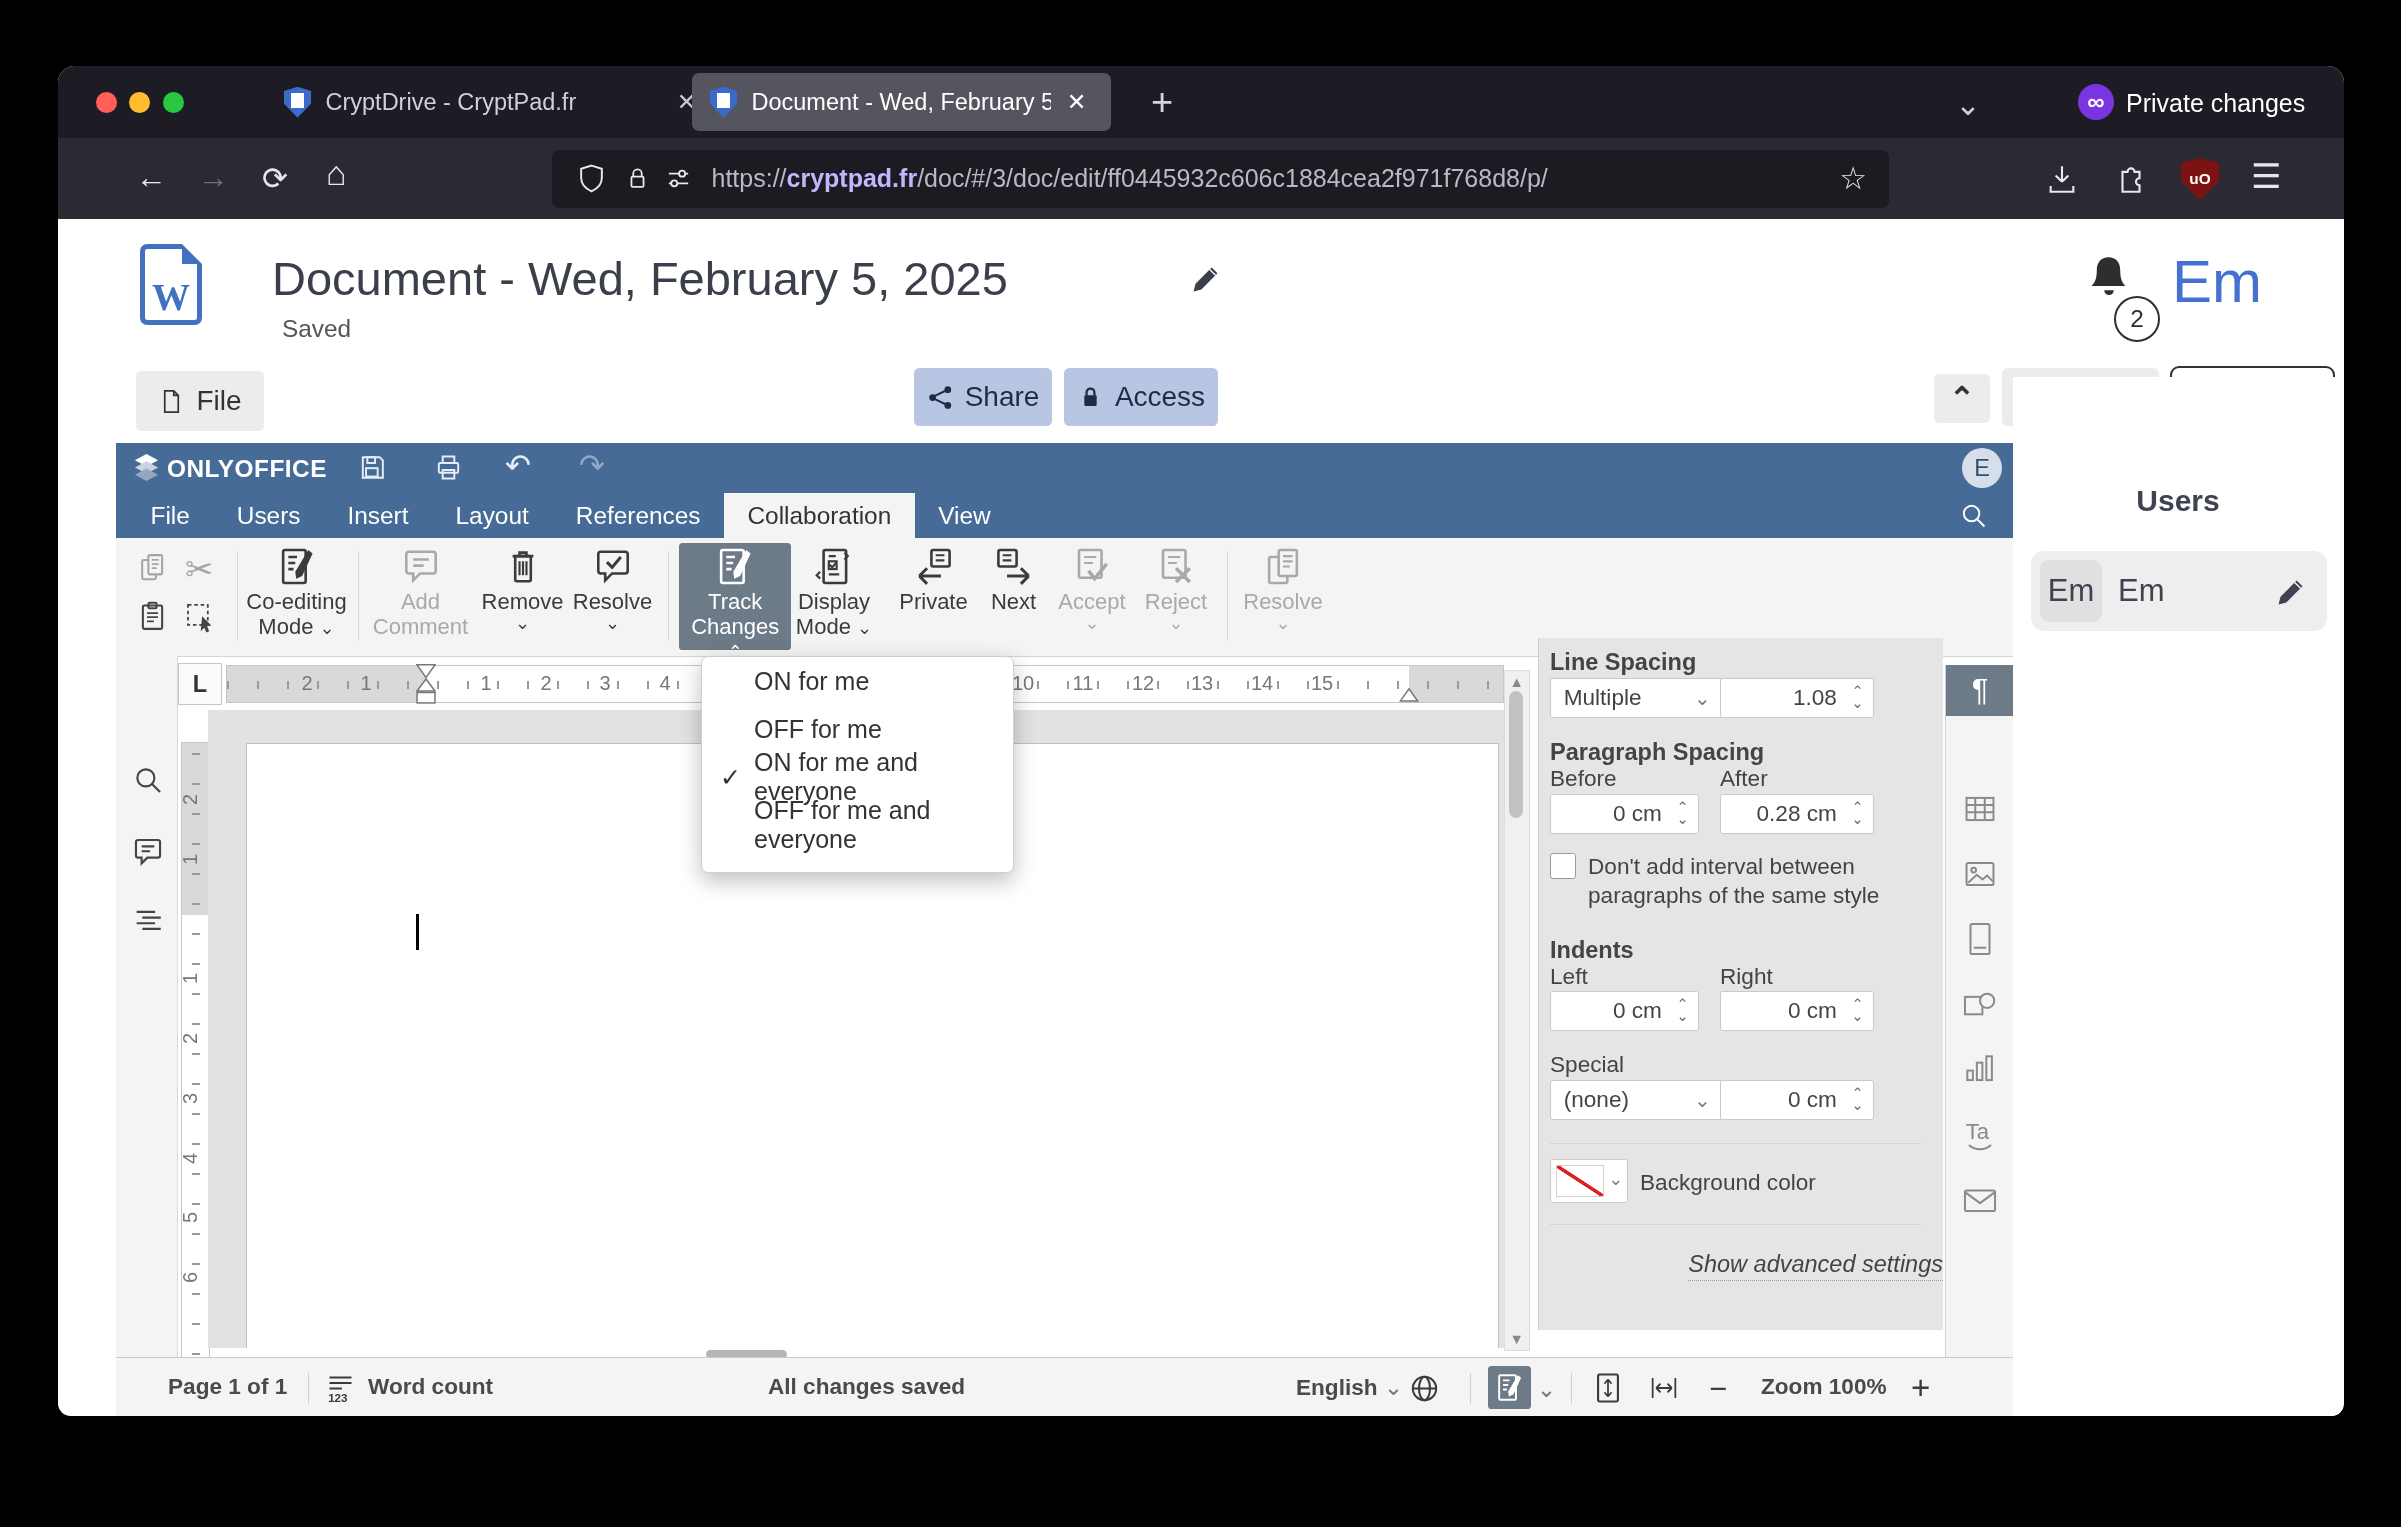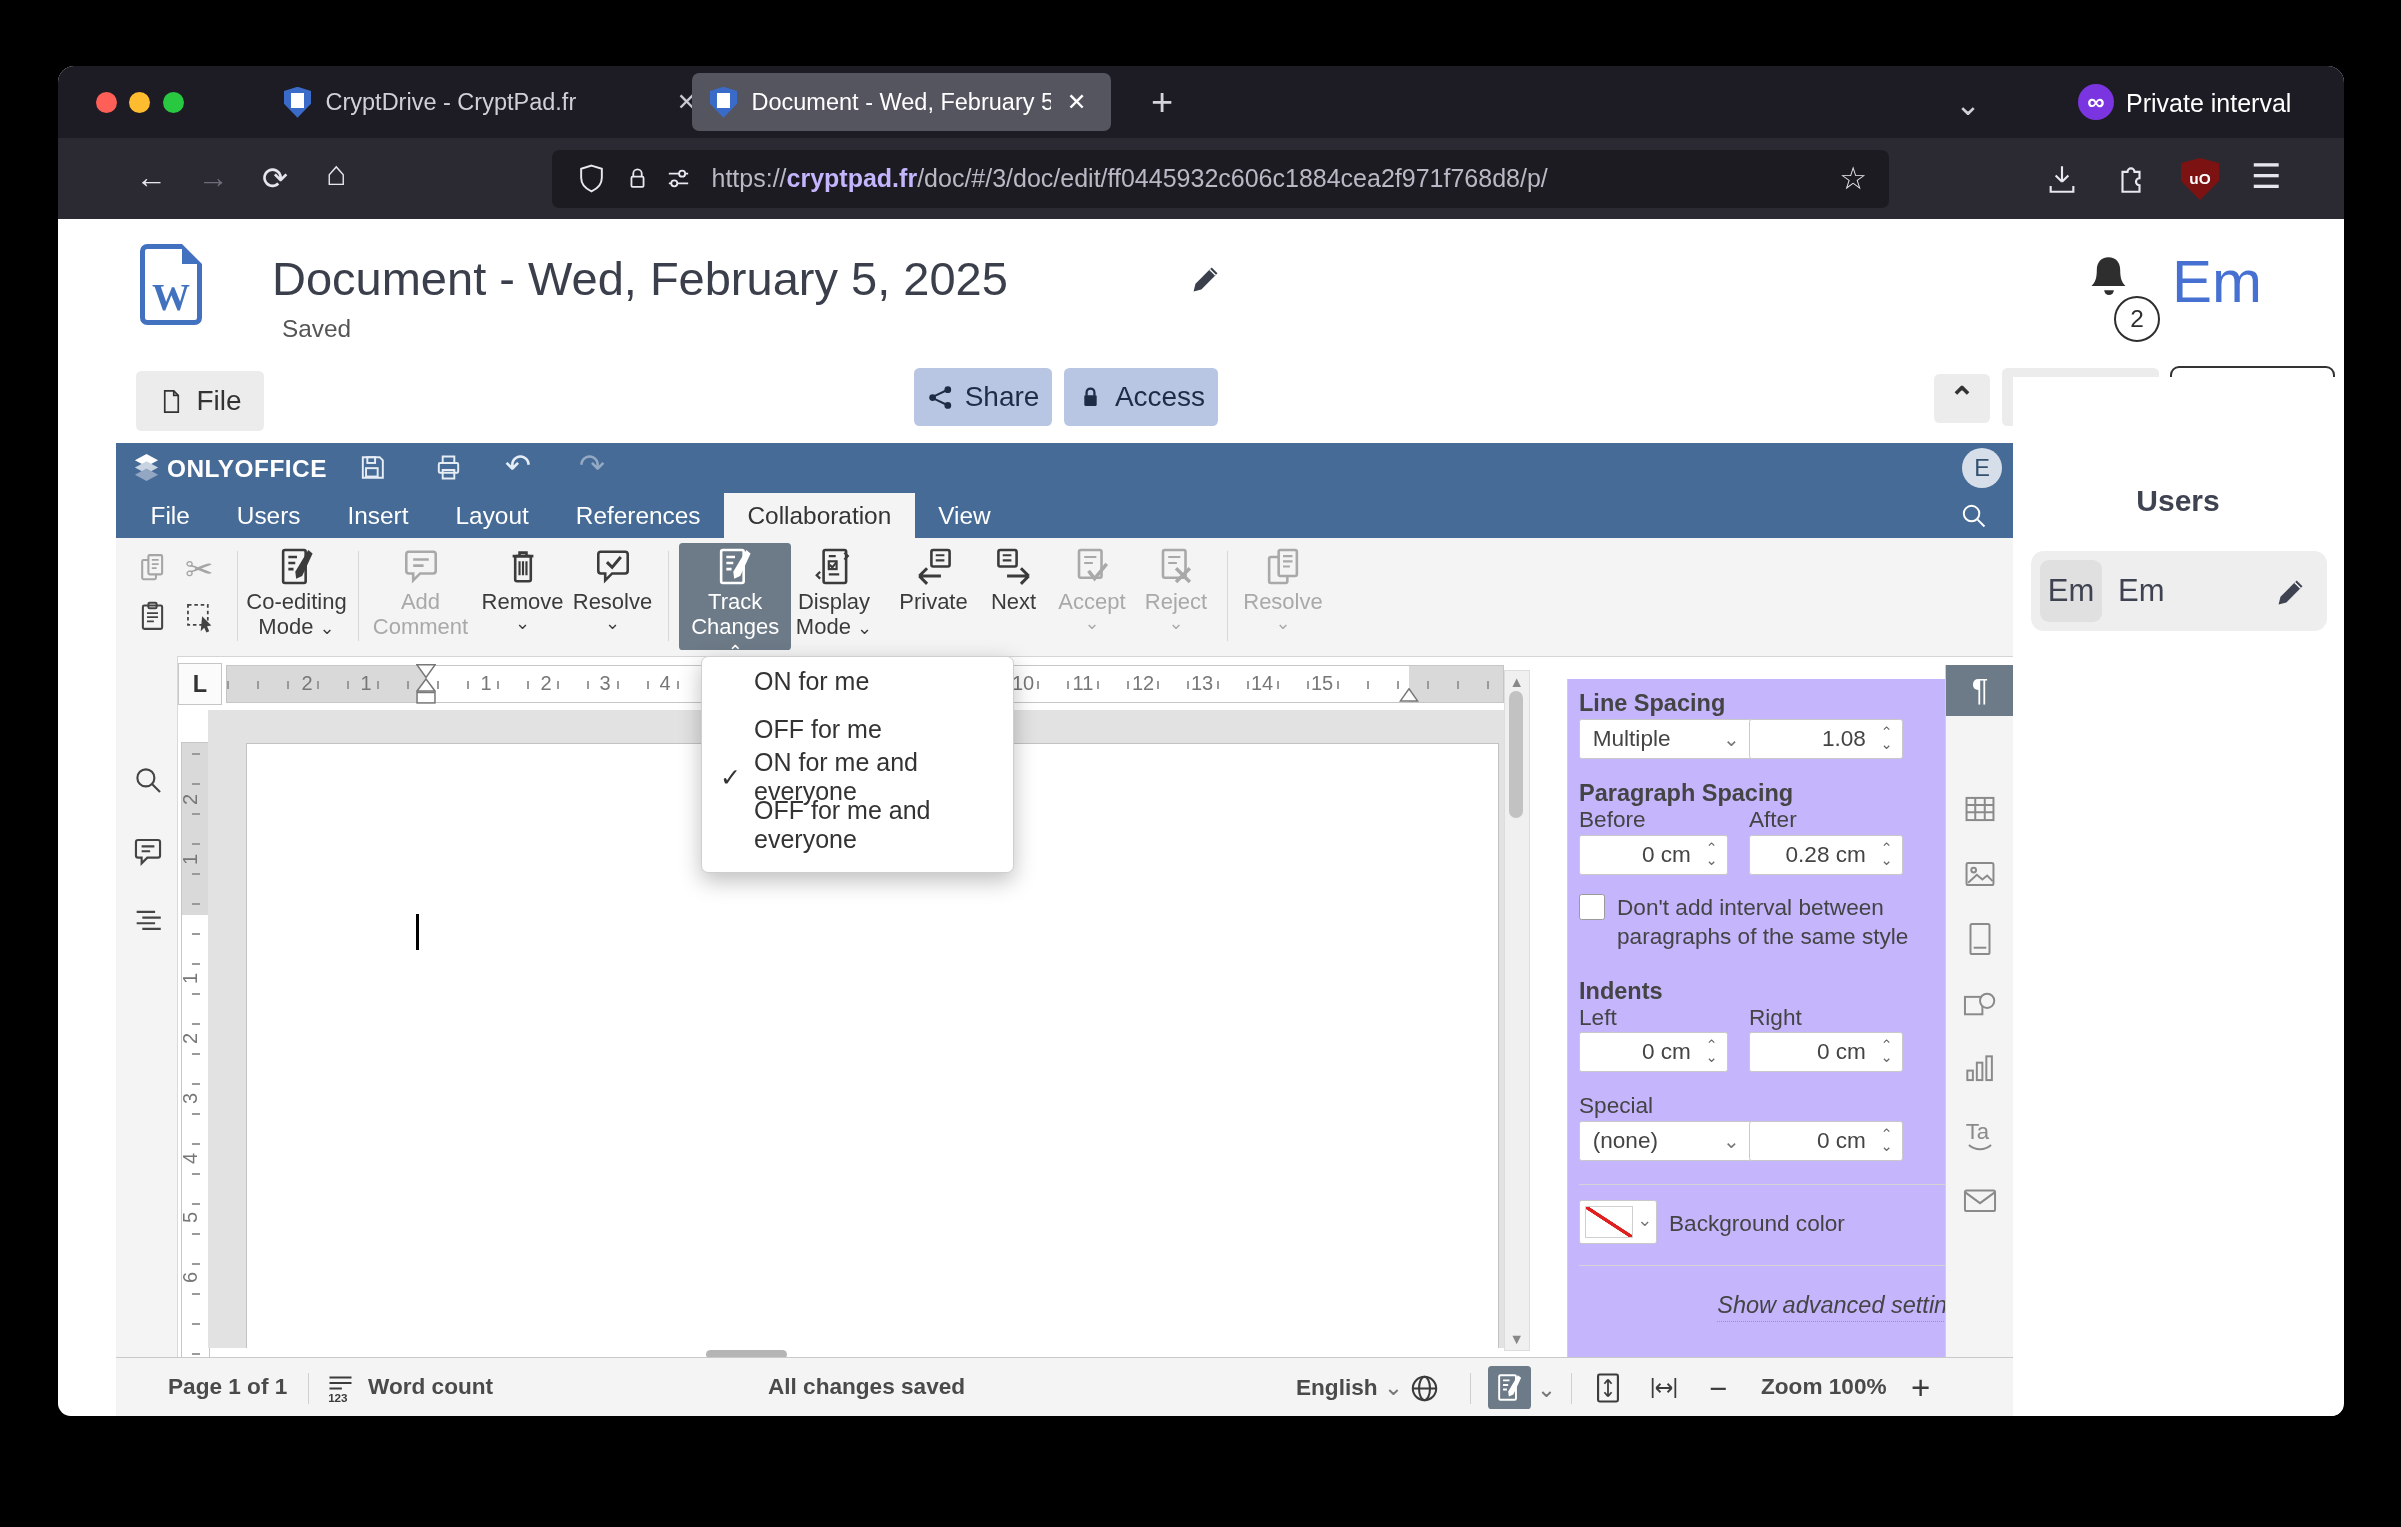--- a/index.html
+++ b/index.html
@@ -100,22 +100,22 @@
   .vnum{position:absolute;left:2.7px;transform:rotate(-90deg);font-size:20px;color:#777;}
   
   .docarea{position:absolute;left:150px;top:644px;width:1296px;height:638px;background:#e2e2e2;overflow:hidden;}
   .page{position:absolute;left:38px;top:33px;width:1251px;height:688px;background:#fff;border:0.9px solid #c2c2c2;}
   .cursor{position:absolute;left:208px;top:204px;width:2.7px;height:36px;background:#000;}
   .vscroll{position:absolute;left:1446px;top:604px;width:23.5px;height:679px;background:#f0f0f0;border:0.9px solid #ddd;}
   .vthumb{position:absolute;left:3.6px;top:20px;width:14.5px;height:127px;background:#c2c2c2;border-radius:7.2px;}
   .sarrow{position:absolute;left:0;width:100%;text-align:center;font-size:14.5px;color:#888;}
   .hthumb{position:absolute;left:648px;top:1284px;width:81px;height:9px;background:#b5b5b5;border-radius:4.5px;}
   
-  .rpanel{position:absolute;left:1480px;top:613px;width:404px;height:692px;background:#c4b5fd;border-left:0.9px solid #d0d0d0;
-          color:#444;font-size:22.6px;margin-left:29px;}
+  .rpanel{position:absolute;left:1480px;top:572px;width:404px;height:692px;background:#e5e5e5;border-left:0.9px solid #d0d0d0;
+          color:#444;font-size:22.6px;}
   .ptitle{position:absolute;font-weight:bold;font-size:23.5px;color:#444;}
   .sel{position:absolute;width:147px;height:38px;background:#fff;border:0.9px solid #c9c9c9;border-radius:2.7px;
        display:flex;align-items:center;padding:0 12.7px;justify-content:space-between;font-size:22.6px;}
   .sel .caret{font-size:20px;color:#777;}
   .spin{position:absolute;width:152px;height:38px;background:#fff;border:0.9px solid #c9c9c9;border-radius:2.7px;
         display:flex;align-items:center;justify-content:flex-end;font-size:22.6px;}
   .spin .val{margin-right:9px;}
   .spin .arr{width:23.5px;display:flex;flex-direction:column;align-items:center;color:#666;font-size:14.5px;line-height:11.8px;margin-right:3.6px;}
   .cbx{position:absolute;width:23.5px;height:23.5px;background:#fff;border:0.9px solid #9a9a9a;border-radius:2.7px;}
   .phr{position:absolute;left:11px;width:371px;height:0.9px;background:#d4d4d4;}
@@ -372,21 +372,21 @@
             <i></i>
           </span>
         <span class="ttl" style="width:299px">Document - Wed, February 5, 2</span>
         <span class="x">✕</span>
       </div>
 
       <div class="newtab" style="left:1093px">+</div>
 
       <div class="abs chev" style="left:1897px;top:20px">⌄</div>
       <div class="pbadge" style="left:2020px;top:18px">∞</div>
-      <div class="plabel" style="left:2068px;top:22.6px">Private interval</div>
+      <div class="plabel" style="left:2068px;top:22.6px">Private changes</div>
     </div>
 
     <div class="urlbar">
       <div class="navic" style="left:78px">←</div>
       <div class="navic dim" style="left:140px">→</div>
       <div class="navic" style="left:204px">⟳</div>
       <div class="navic" style="left:268px;font-size:34px;top:16.3px">⌂</div>
 
       <div class="urlfield">
         <svg class="ic ffic" width="31" height="31" style="margin-left:23.5px" viewBox="0 0 34 34">

